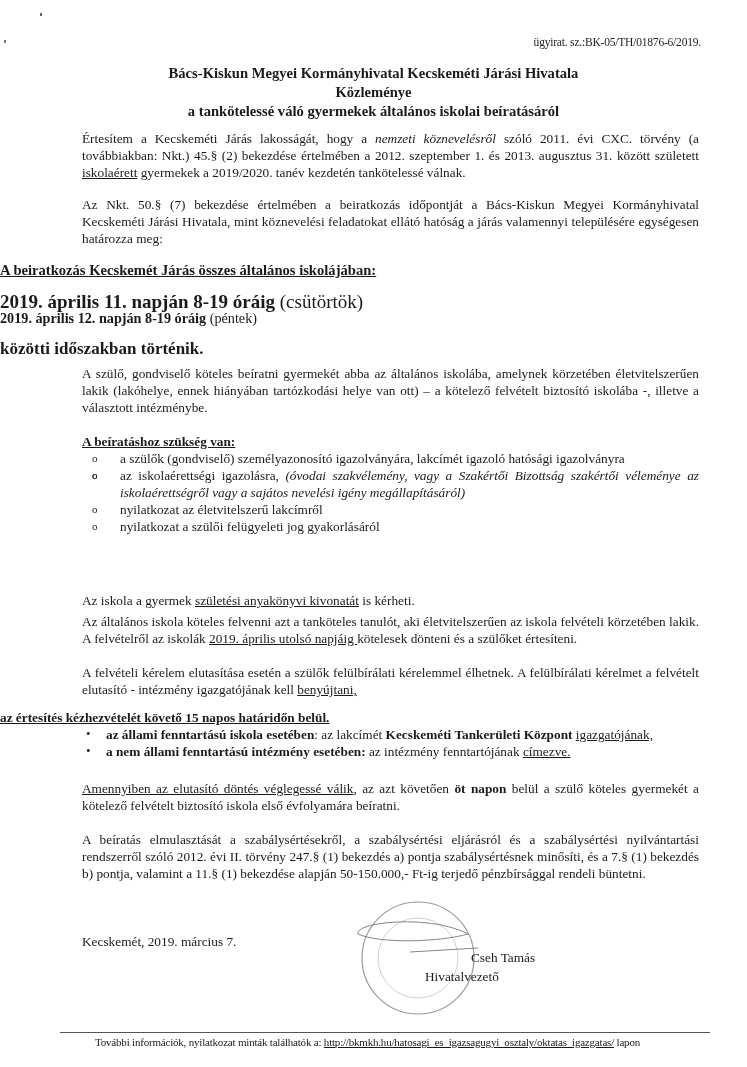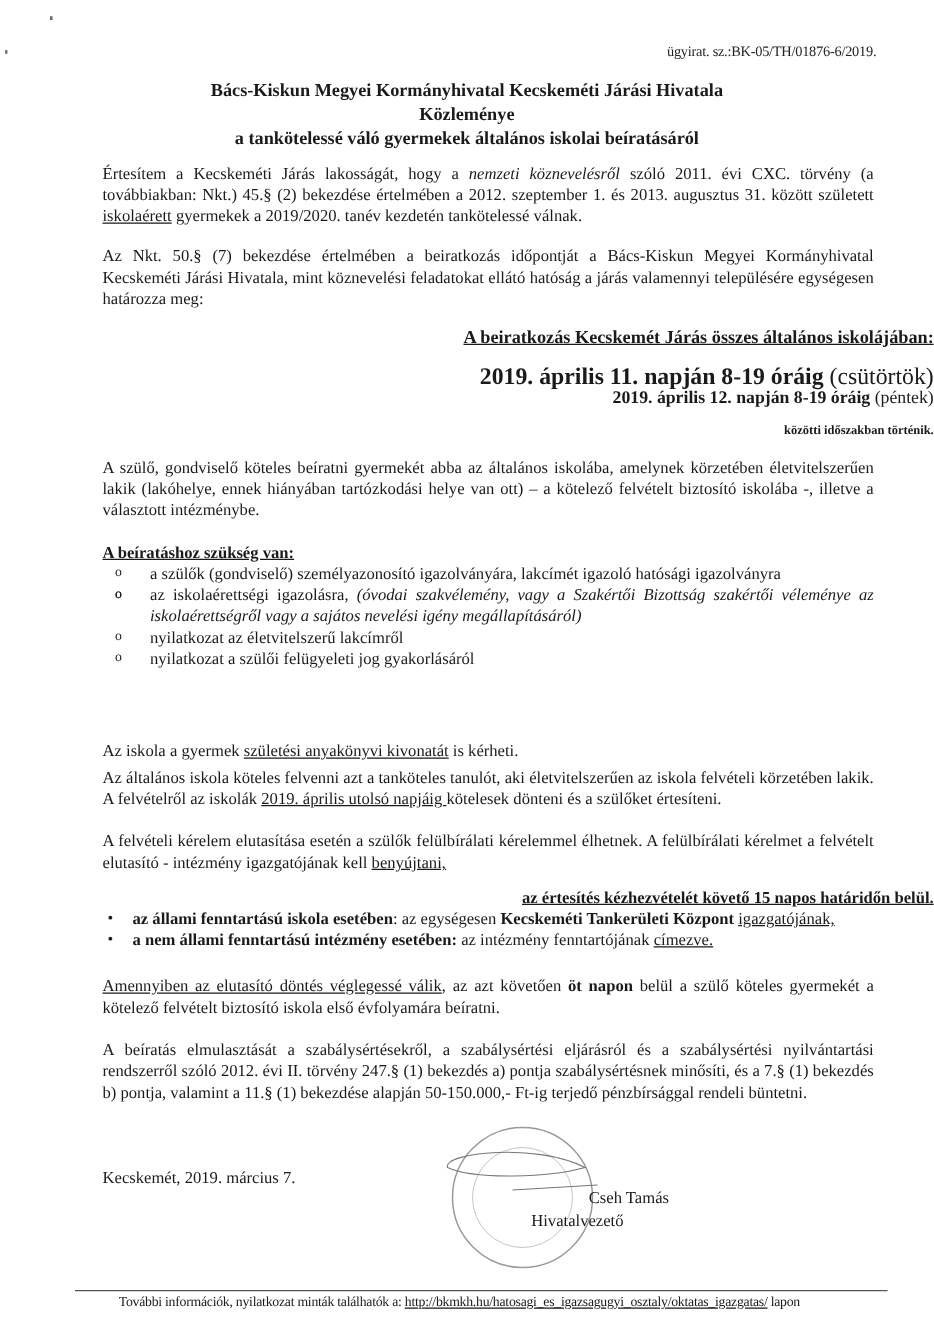--- a/index.html
+++ b/index.html
@@ -8,21 +8,21 @@
       font-family: "Liberation Serif", "DejaVu Serif", serif;
       color: #1a1a1a;
       font-size: 13.3px;
     }
     .abs { position: absolute; }
     .ref { right: 46px; top: 36px; font-size: 11.5px; letter-spacing: -0.2px; color: #222; }
     .speck1 { left: 40px; top: 13px; width: 2px; height: 3px; background: #666; }
     .speck2 { left: 4px; top: 40px; width: 2px; height: 3px; background: #777; }
     .head { left: 0; width: 747px; text-align: center; font-weight: bold; font-size: 14.6px; line-height: 19px; }
     .para { left: 82px; width: 617px; text-align: justify; line-height: 17px; }
-    .center { left: 0; width: 747px; text-align: right; }
+    .center { left: 0; width: 747px; text-align: left; }
     .b { font-weight: bold; }
     .i { font-style: italic; }
     .u { text-decoration: underline; }
     .list { left: 82px; width: 617px; line-height: 17px; }
     .list .item { position: relative; padding-left: 38px; text-align: justify; }
     .list .item .mark { position: absolute; left: 10px; top: 0; font-size: 11px; }
     .bul { left: 82px; width: 617px; line-height: 17px; }
     .bul .item { position: relative; padding-left: 24px; }
     .bul .item .mark { position: absolute; left: 4px; top: -1px; font-size: 13px; }
     .footer-rule { left: 60px; top: 1032px; width: 650px; height: 1px; background: #555; }
@@ -52,21 +52,21 @@
 
 <div class="abs center b u" style="top:262px; font-size:14.6px">A beiratkozás Kecskemét Járás összes általános iskolájában:</div>
 
 <div class="abs center" style="top:291px; font-size:19px">
   <span class="b">2019. április 11. napján 8-19 óráig</span><span> (csütörtök)</span>
 </div>
 <div class="abs center" style="top:310px; font-size:14.2px">
   <span class="b">2019. április 12. napján 8-19 óráig</span><span> (péntek)</span>
 </div>
 
-<div class="abs center b" style="top:339px; font-size:10px">közötti időszakban történik.</div>
+<div class="abs center b" style="top:339px; font-size:17px">közötti időszakban történik.</div>
 
 <div class="abs para" style="top:365px">A szülő, gondviselő köteles beíratni gyermekét abba az általános iskolába, amelynek körzetében életvitelszerűen lakik (lakóhelye, ennek hiányában tartózkodási helye van ott) – a kötelező felvételt biztosító iskolába -, illetve a választott intézménybe.</div>
 
 <div class="abs para b u" style="top:433px">A beíratáshoz szükség van:</div>
 
 <div class="abs list" style="top:450px">
   <div class="item">
     <span class="mark">o</span>
     <span>a szülők (gondviselő) személyazonosító igazolványára, lakcímét igazoló hatósági igazolványra</span>
   </div>
@@ -97,21 +97,21 @@
 
 <div class="abs para" style="top:664px">
   <span>A felvételi kérelem elutasítása esetén a szülők felülbírálati kérelemmel élhetnek. A felülbírálati kérelmet a felvételt elutasító - intézmény igazgatójának kell </span><span class="u">benyújtani,</span>
 </div>
 
 <div class="abs center b u" style="top:710px">az értesítés kézhezvételét követő 15 napos határidőn belül.</div>
 
 <div class="abs bul" style="top:726px">
   <div class="item">
     <span class="mark">•</span>
-    <span class="b">az állami fenntartású iskola esetében</span><span>: az egységesen </span><span class="b">Kecskeméti Tankerületi Központ</span><span> </span><span class="u">igazgatójának,</span>
+    <span class="b">az állami fenntartású iskola esetében</span><span>: az lakcímét </span><span class="b">Kecskeméti Tankerületi Központ</span><span> </span><span class="u">igazgatójának,</span>
   </div>
   <div class="item">
     <span class="mark">•</span>
     <span class="b">a nem állami fenntartású intézmény esetében:</span><span> az intézmény fenntartójának </span><span class="u">címezve.</span>
   </div>
 </div>
 
 <div class="abs para" style="top:780px">
   <span class="u">Amennyiben az elutasító döntés véglegessé válik</span><span>, az azt követően </span><span class="b">öt napon</span><span> belül a szülő köteles gyermekét a kötelező felvételt biztosító iskola első évfolyamára beíratni.</span>
 </div>

